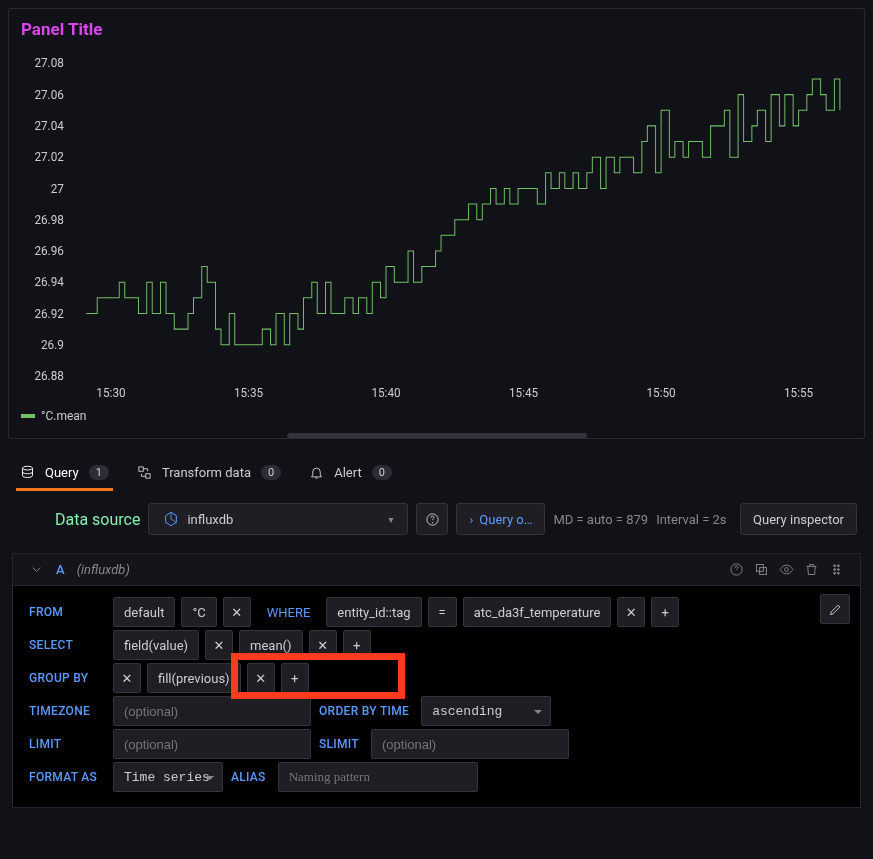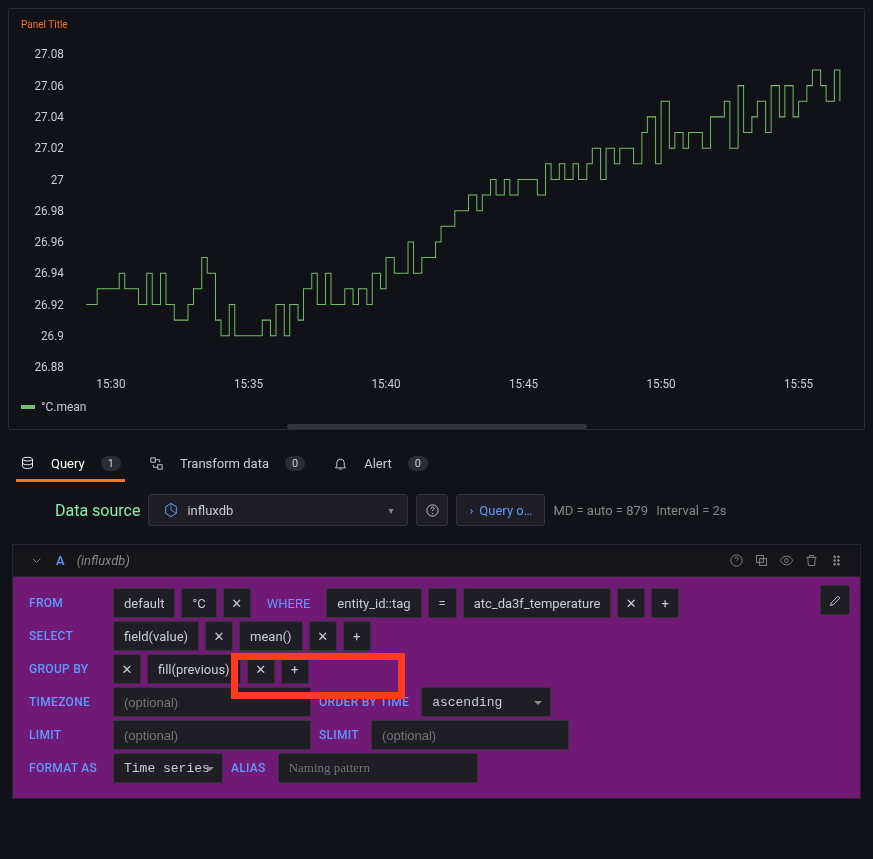--- a/index.html
+++ b/index.html
@@ -1,46 +1,46 @@
 <!DOCTYPE html>
 <html><head>
 <meta charset="utf-8">
 <style>
 *{box-sizing:border-box;margin:0;padding:0;}
 body{background:#111217;color:#ccccd4;font-family:-apple-system,BlinkMacSystemFont,"Segoe UI",Roboto,sans-serif;font-size:13px;overflow:hidden;}
 .panel{border:1px solid #2a2a32;margin:8px;border-radius:2px;background:#111217;}
-.panel-title{padding:10px 12px;font-size:10px;font-weight:400;color:#f97316;}
+.panel-title{padding:10px 12px;font-size:17px;font-weight:700;color:#d946ef;}
 .chart-wrap{position:relative;height:360px;padding:4px 10px 4px 4px;}
 .chart-svg{width:100%;height:100%;}
 .yaxis text,.xaxis text{fill:#ccccd4;font-size:12px;}
 .series-line{fill:none;stroke:#73bf69;stroke-width:1;}
 .legend{display:flex;align-items:center;gap:6px;padding:0 12px 6px;}
 .legend-swatch{width:14px;height:4px;background:#73bf69;}
 .legend-label{font-size:12px;color:#ccccd4;}
 .scroll-indicator{width:300px;height:5px;background:#33333c;margin:4px auto 0;border-radius:3px;}
 .tabs{display:flex;gap:20px;padding:0 16px;border-bottom:0;margin-top:18px;}
-.tab{display:flex;align-items:center;gap:16px;padding:8px 4px;color:#ccccd4;cursor:pointer;border-bottom:3px solid transparent;}
+.tab{display:flex;align-items:center;gap:10px;padding:8px 4px;color:#ccccd4;cursor:pointer;border-bottom:3px solid transparent;}
 .tab.active{border-bottom:3px solid #f8771b;color:#fff;}
 .tab .badge{background:#2c2c35;color:#ccccd4;border-radius:10px;padding:1px 7px;font-size:11px;min-width:18px;text-align:center;}
 .icon{width:15px;height:15px;display:inline-flex;align-items:center;justify-content:center;}
 .icon svg{width:100%;height:100%;stroke:currentColor;fill:none;stroke-width:1.5;}
 .toolbar{display:flex;align-items:center;gap:8px;padding:12px 16px;flex-wrap:wrap;}
 .label{color:#86efac;font-size:16px;margin-left:39px;}
 .select{background:#1e1e24;border:1px solid #33333c;border-radius:3px;padding:6px 14px;display:flex;align-items:center;gap:8px;min-width:260px;height:32px;cursor:pointer;}
 .chev{margin-left:auto;font-size:10px;color:#888;}
 .btn-icon{width:32px;height:32px;background:#1e1e24;border:1px solid #33333c;border-radius:3px;display:flex;align-items:center;justify-content:center;cursor:pointer;}
 .btn{background:#1e1e24;border:1px solid #33333c;border-radius:3px;padding:6px 12px;height:32px;display:flex;align-items:center;cursor:pointer;}
 .link-btn{color:#5b9aff;display:flex;align-items:center;gap:6px;}
 .info-txt{color:#888;font-size:13px;}
 .query-row-header{display:flex;align-items:center;gap:12px;padding:8px 16px;background:#141419;margin:6px 12px 0;border:1px solid #26262e;}
 .query-row-header .qid{color:#5b9aff;font-weight:500;}
 .query-row-header .ds{color:#888;font-style:italic;}
 .row-actions{margin-left:auto;display:flex;gap:10px;color:#888;}
 .row-actions .ic{cursor:pointer;}
-.query-builder{margin:0 12px 12px;border:1px solid #26262e;border-top:none;padding:8px 10px 12px;background:#701a75;position:relative;}
+.query-builder{margin:0 12px 12px;border:1px solid #26262e;border-top:none;padding:8px 10px 12px;background:#000000;position:relative;}
 .qline{display:flex;align-items:center;gap:6px;margin:3px 0;flex-wrap:wrap;}
 .qlabel{color:#5b9aff;font-size:12px;width:84px;padding:7px 6px;font-weight:500;letter-spacing:.3px;}
 .seg{background:#1e1e24;border:1px solid #33333c;border-radius:2px;padding:6px 10px;font-size:13px;color:#ccccd4;height:30px;display:flex;align-items:center;}
 .segbtn{background:#1e1e24;border:1px solid #33333c;border-radius:2px;width:28px;height:30px;display:flex;align-items:center;justify-content:center;cursor:pointer;color:#ccccd4;font-size:13px;}
 .seg-blue{color:#5b9aff;}
 .seg-input{background:#1e1e24;border:1px solid #33333c;border-radius:2px;padding:6px 10px;font-size:13px;color:#ccccd4;height:30px;min-width:110px;}
 .seg-input.wide{min-width:200px;font-family:Liberation Serif, serif;}
 .seg-select{position:relative;min-width:110px;font-family:Liberation Mono, monospace;}
 .seg-select::after{content:"";position:absolute;right:8px;top:13px;border:4px solid transparent;border-top-color:#888;}
 .edit-pencil{position:absolute;right:10px;top:8px;width:30px;height:30px;background:#1e1e24;border:1px solid #33333c;display:flex;align-items:center;justify-content:center;cursor:pointer;border-radius:2px;}
@@ -139,20 +139,23 @@
           <circle cx="12" cy="17" r=".5" fill="currentColor"></circle>
         </svg>
       </span>
   </div>
   <div class="btn link-btn">
     <span>›</span>
     <span>Query o…</span>
   </div>
   <span class="info-txt">MD = auto = 879</span>
   <span class="info-txt">Interval = 2s</span>
+  <div class="btn" style="margin-left:auto;">
+    <span>Query inspector</span>
+  </div>
 </div>
 
 <div class="query-row-header">
   <span class="icon" style="color:#888;">
       <svg viewBox="0 0 24 24">
         <path d="M6 9l6 6 6-6"></path>
       </svg>
     </span>
   <span class="qid">A</span>
   <span class="ds">(influxdb)</span>

